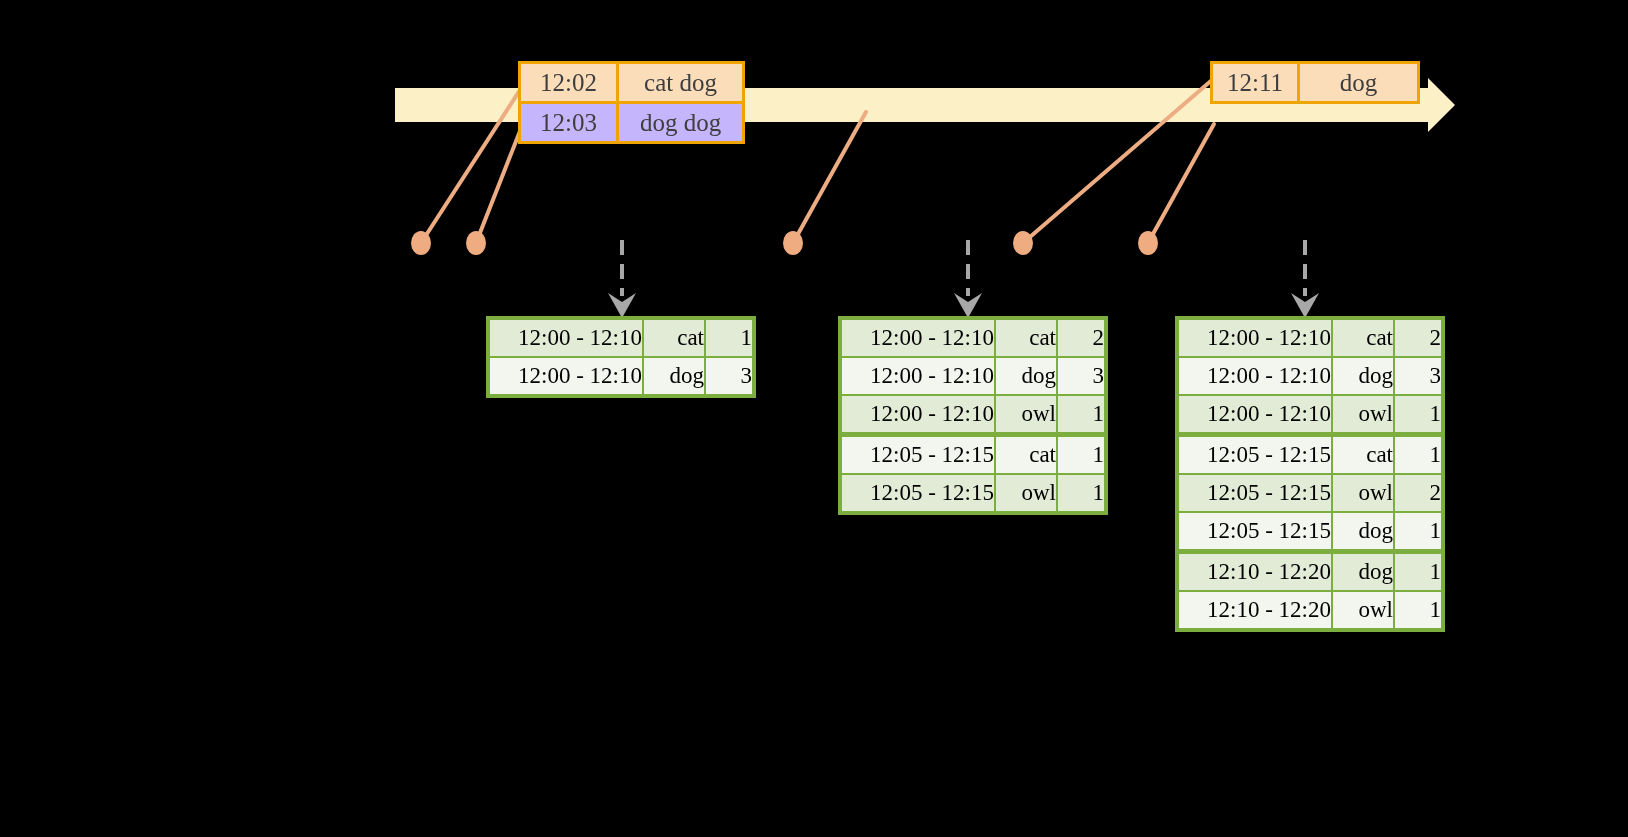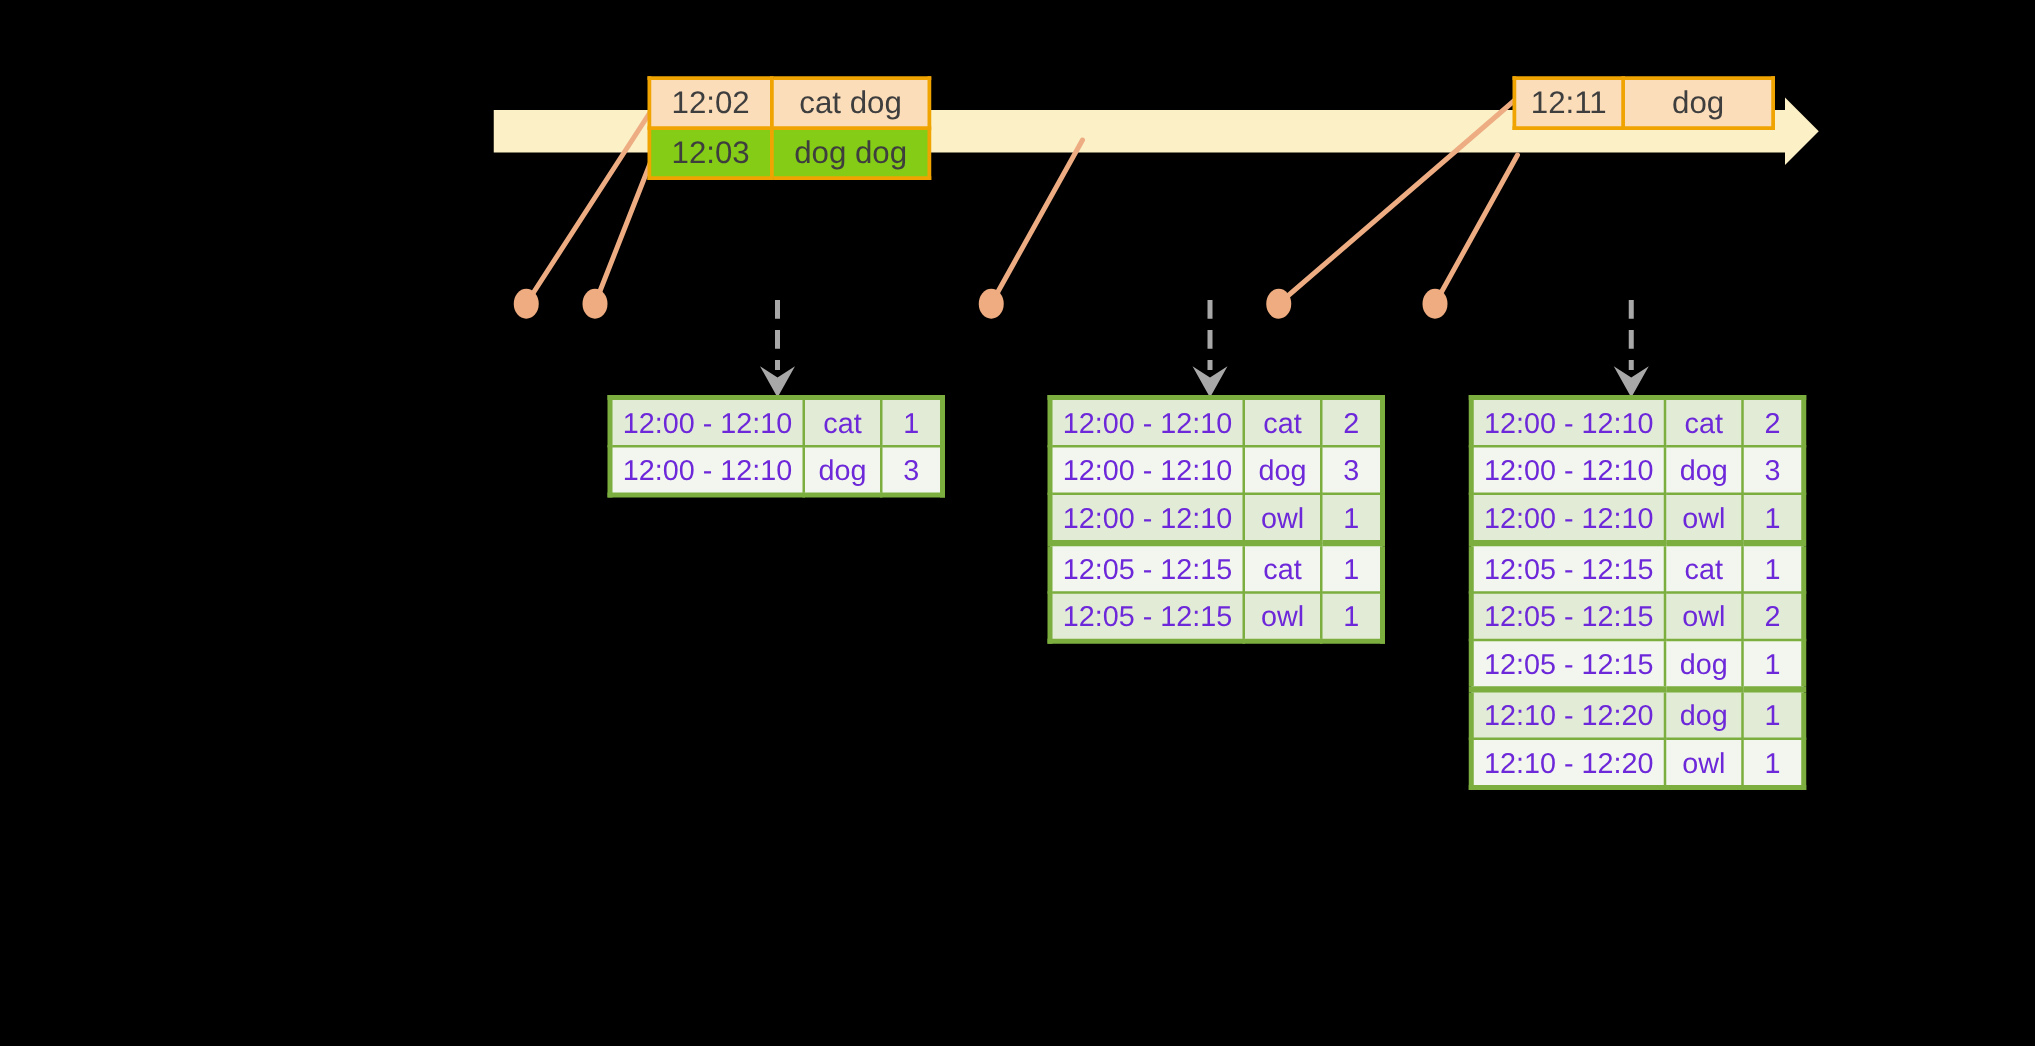--- a/index.html
+++ b/index.html
@@ -1,30 +1,30 @@
 <!DOCTYPE html>
 <html><head>
 <meta charset="utf-8">
 <style>
   html,body{margin:0;padding:0;background:#000;}
   .stage{position:relative;width:1628px;height:837px;background:#000;overflow:hidden;
-         font-family:Liberation Sans, sans-serif;border-radius:13px;}
+         font-family:Liberation Serif, serif;border-radius:13px;}
   svg.overlay{position:absolute;left:0;top:0;z-index:1;}
 
   
   table.evt{position:absolute;z-index:2;border-collapse:collapse;}
   .evt td{border:3px solid #F0A402;text-align:center;vertical-align:middle;
           font-size:25px;color:#3E3E3E;height:37px;padding:0 4px;}
   .evt .peach td{background:#FBDDBA;}
-  .evt .cream td{background:#84cc16;}
+  .evt .cream td{background:#c4b5fd;}
 
   
   table.res{position:absolute;z-index:2;border-collapse:collapse;border:4px solid #7BAE3F;}
-  .res td{border:2px solid #7BAE3F;text-align:center;vertical-align:middle;
-          font-size:23px;color:#6d28d9;height:36px;padding:0;}
+  .res td{border:2px solid #7BAE3F;text-align:right;vertical-align:middle;
+          font-size:23px;color:#000000;height:36px;padding:0;}
   .res .dark td{background:#E2EBD6;}
   .res .light td{background:#F2F6EE;}
   .res tr.sep td{border-top-width:5px;}
   .col-window{width:152px;}
   .col-word{width:60px;}
   .col-count{width:46px;}
 </style>
 </head>
 <body>
 

